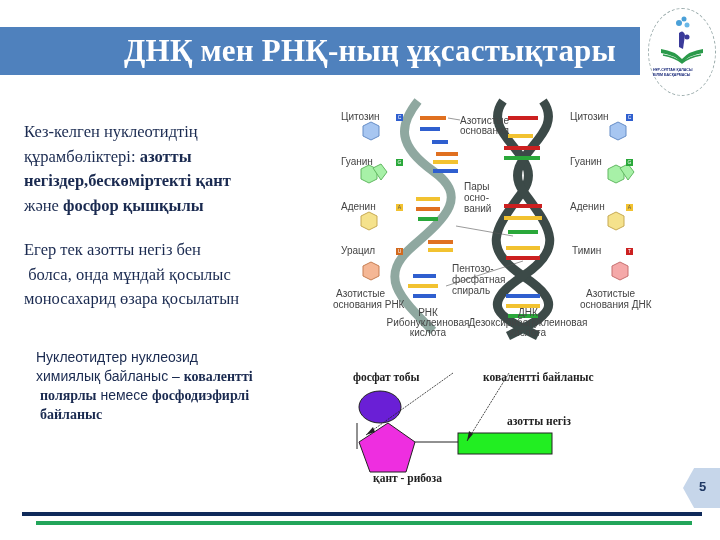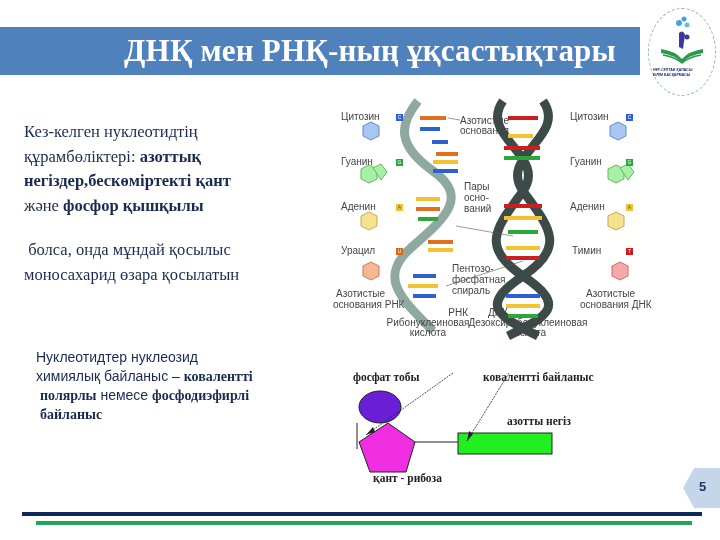--- a/index.html
+++ b/index.html
@@ -37,26 +37,27 @@
     <circle cx="38" cy="28" r="2.5" fill="#3a3a9a"></circle>
     <path d="M12 40 q14 2 21 10 q7 -8 21 -10 l0 4 q-14 2 -21 10 q-7 -8 -21 -10 z" fill="#2a9a4a"></path>
     <path d="M14 46 q12 2 19 8 q7 -6 19 -8" stroke="#2a9a4a" stroke-width="1.5" fill="none"></path>
     <text x="4" y="62" font-size="3.6" fill="#1a2a7a" font-family="Liberation Sans, sans-serif" font-weight="bold">НҰР-СҰЛТАН ҚАЛАСЫ</text>
     <text x="4" y="67" font-size="3.6" fill="#1a2a7a" font-family="Liberation Sans, sans-serif" font-weight="bold">БІЛІМ БАСҚАРМАСЫ</text>
   </svg>
 </div>
 
 <div class="text-block tb1">
   <div>Кез-келген нуклеотидтің</div>
-  <div><span>құрамбөліктері: </span><span class="b">азоттық</span></div>
+  <div><span>құрамбөліктері: </span><span class="b">азотты</span></div>
   <div class="b">негіздер,бескөміртекті қант</div>
   <div><span>және </span><span class="b">фосфор қышқылы</span></div>
 </div>
 
 <div class="text-block tb2">
+  <div>Егер тек азотты негіз бен</div>
   <div style="white-space:pre"> болса, онда мұндай қосылыс</div>
   <div>моносахарид өзара қосылатын</div>
 </div>
 
 <div class="text-block tb3">
   <div>Нуклеотидтер нуклеозид</div>
   <div><span>химиялық байланыс – </span><span class="b" style="font-family:'Liberation Serif',serif">ковалентті</span></div>
   <div style="padding-left:4px"><span class="b" style="font-family:'Liberation Serif',serif">полярлы</span><span> немесе </span><span class="b" style="font-family:'Liberation Serif',serif">фосфодиэфирлі</span></div>
   <div class="b" style="font-family:Liberation Serif, serif;padding-left:4px">байланыс</div>
 </div>
@@ -144,24 +145,24 @@
 
   <div class="lbl" style="left:132px;top:20px">Азотистые</div>
   <div class="lbl" style="left:132px;top:30px">основания</div>
   <div class="lbl" style="left:136px;top:86px">Пары</div>
   <div class="lbl" style="left:136px;top:97px">осно-</div>
   <div class="lbl" style="left:136px;top:108px">ваний</div>
   <div class="lbl" style="left:124px;top:168px">Пентозо-</div>
   <div class="lbl" style="left:124px;top:179px">фосфатная</div>
   <div class="lbl" style="left:124px;top:190px">спираль</div>
 
-  <div class="lbl" style="left:60px;top:212px;width:80px;text-align:right">РНК</div>
+  <div class="lbl" style="left:60px;top:212px;width:80px;text-align:center">РНК</div>
   <div class="lbl" style="left:40px;top:222px;width:120px;text-align:center">Рибонуклеиновая</div>
   <div class="lbl" style="left:60px;top:232px;width:80px;text-align:center">кислота</div>
-  <div class="lbl" style="left:160px;top:212px;width:80px;text-align:left">ДНК</div>
+  <div class="lbl" style="left:160px;top:212px;width:80px;text-align:center">ДНК</div>
   <div class="lbl" style="left:140px;top:222px;width:120px;text-align:center">Дезоксирибонуклеиновая</div>
   <div class="lbl" style="left:160px;top:232px;width:80px;text-align:center">кислота</div>
 </div>
 
 <div class="diagram">
   <svg width="295" height="135" viewBox="0 0 295 135" style="position:absolute;left:0;top:0">
     <ellipse cx="35" cy="52" rx="21" ry="16" fill="#6a1fd6" stroke="#222" stroke-width="1"></ellipse>
     <line x1="12" y1="68" x2="12" y2="94" stroke="#222" stroke-width="1"></line>
     <polygon points="43,68 70,87 61,117 25,117 14,87" fill="#ee2ee0" stroke="#222" stroke-width="1"></polygon>
     <line x1="70" y1="87" x2="113" y2="87" stroke="#222" stroke-width="1"></line>

